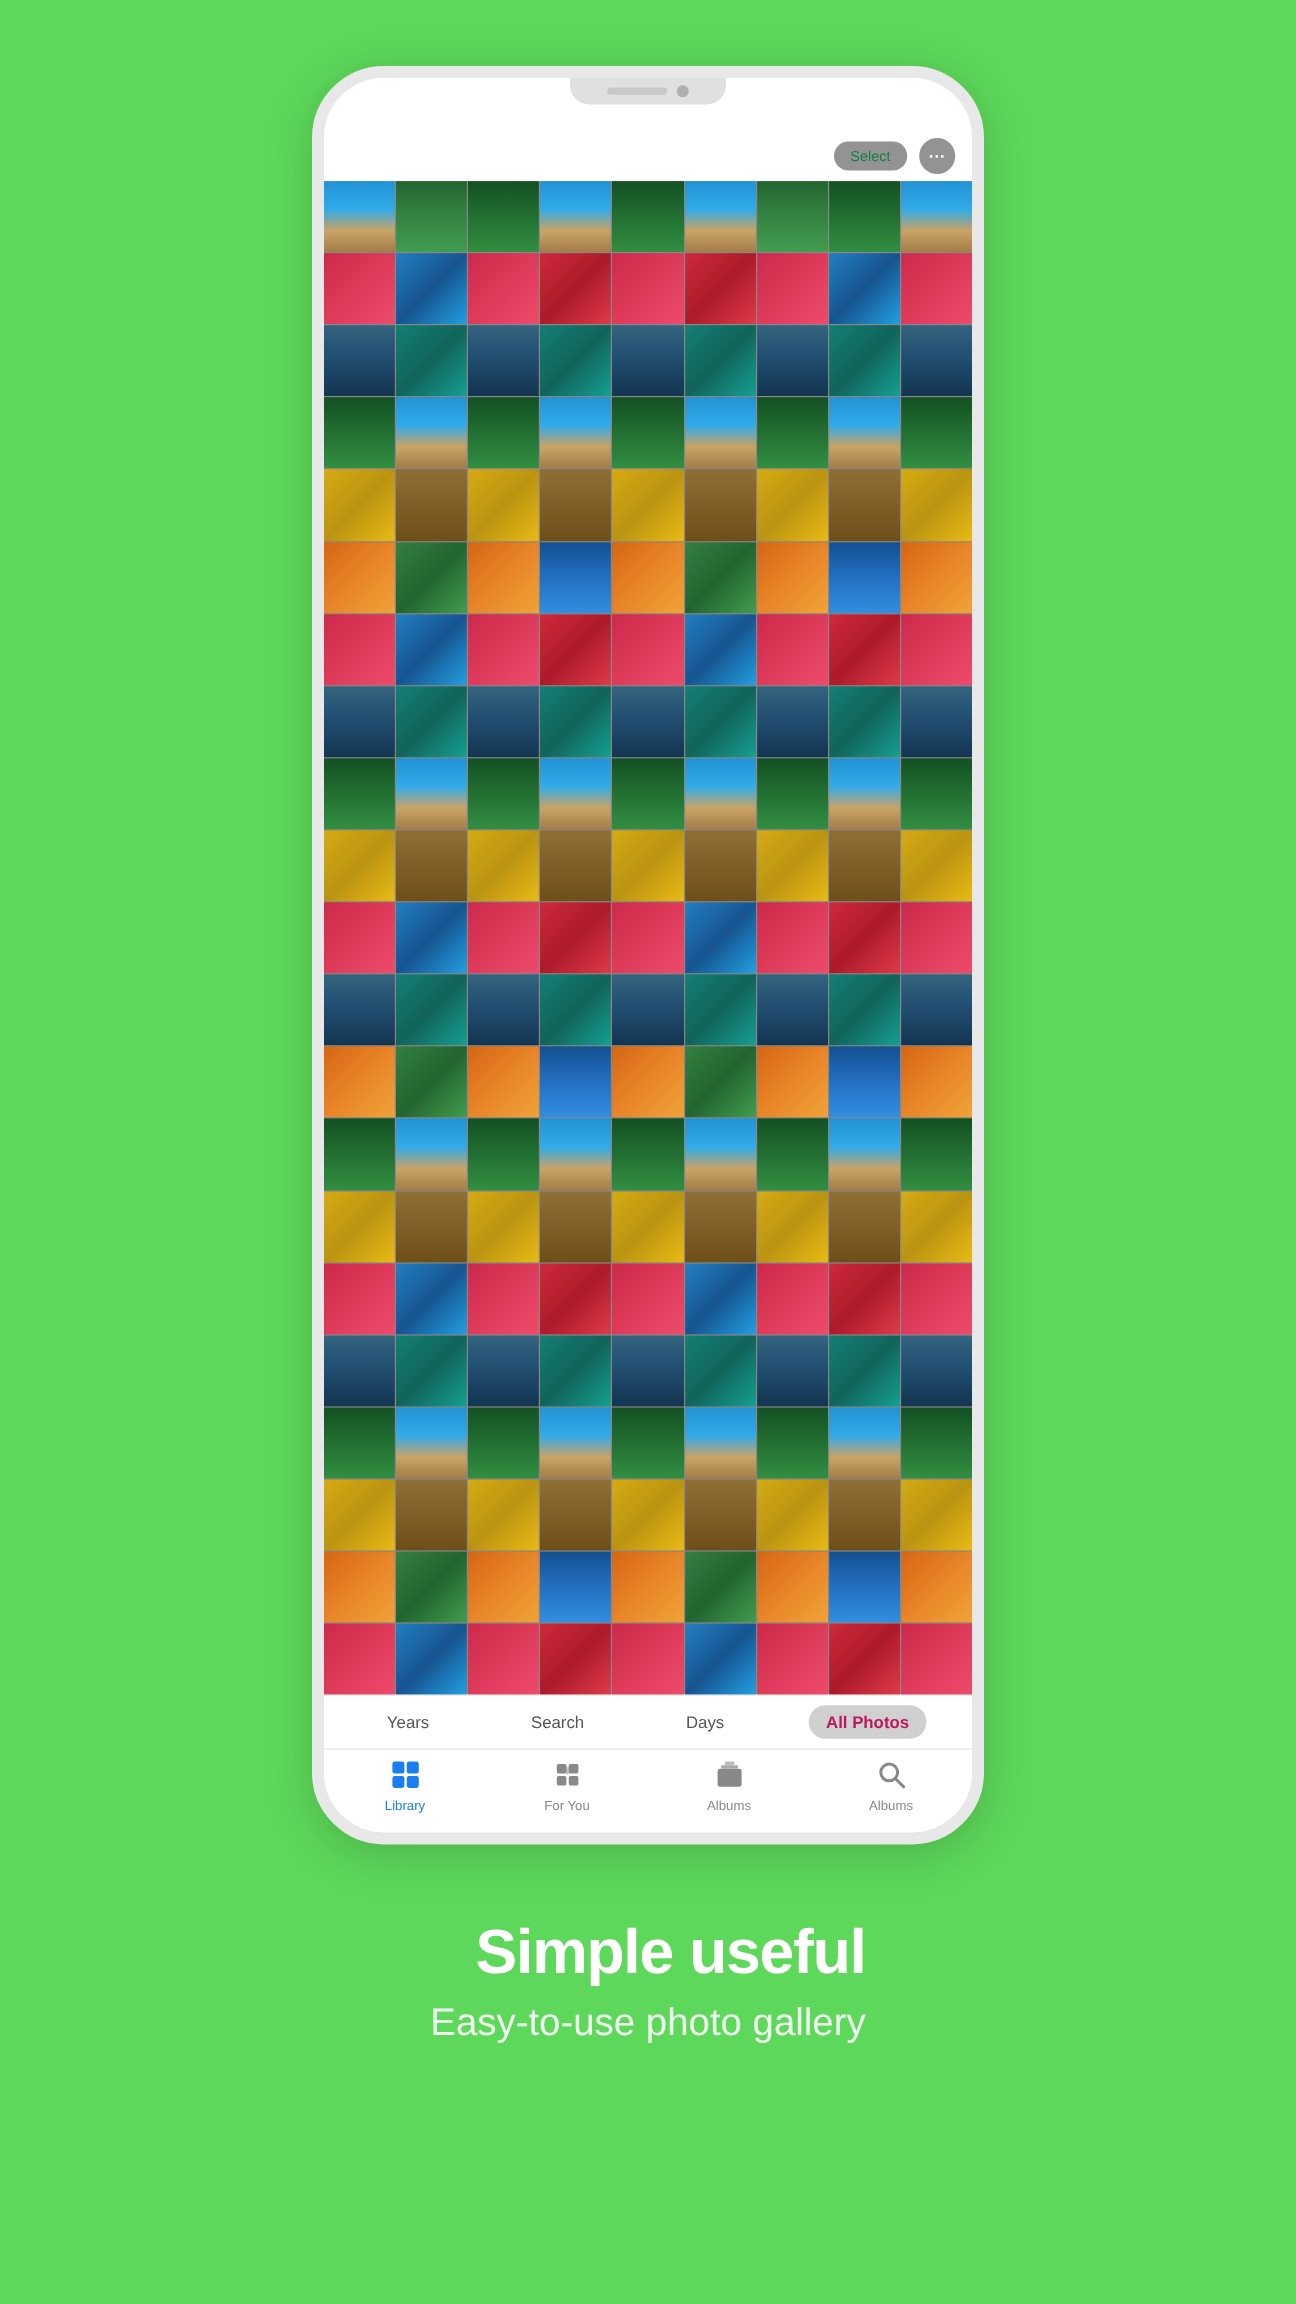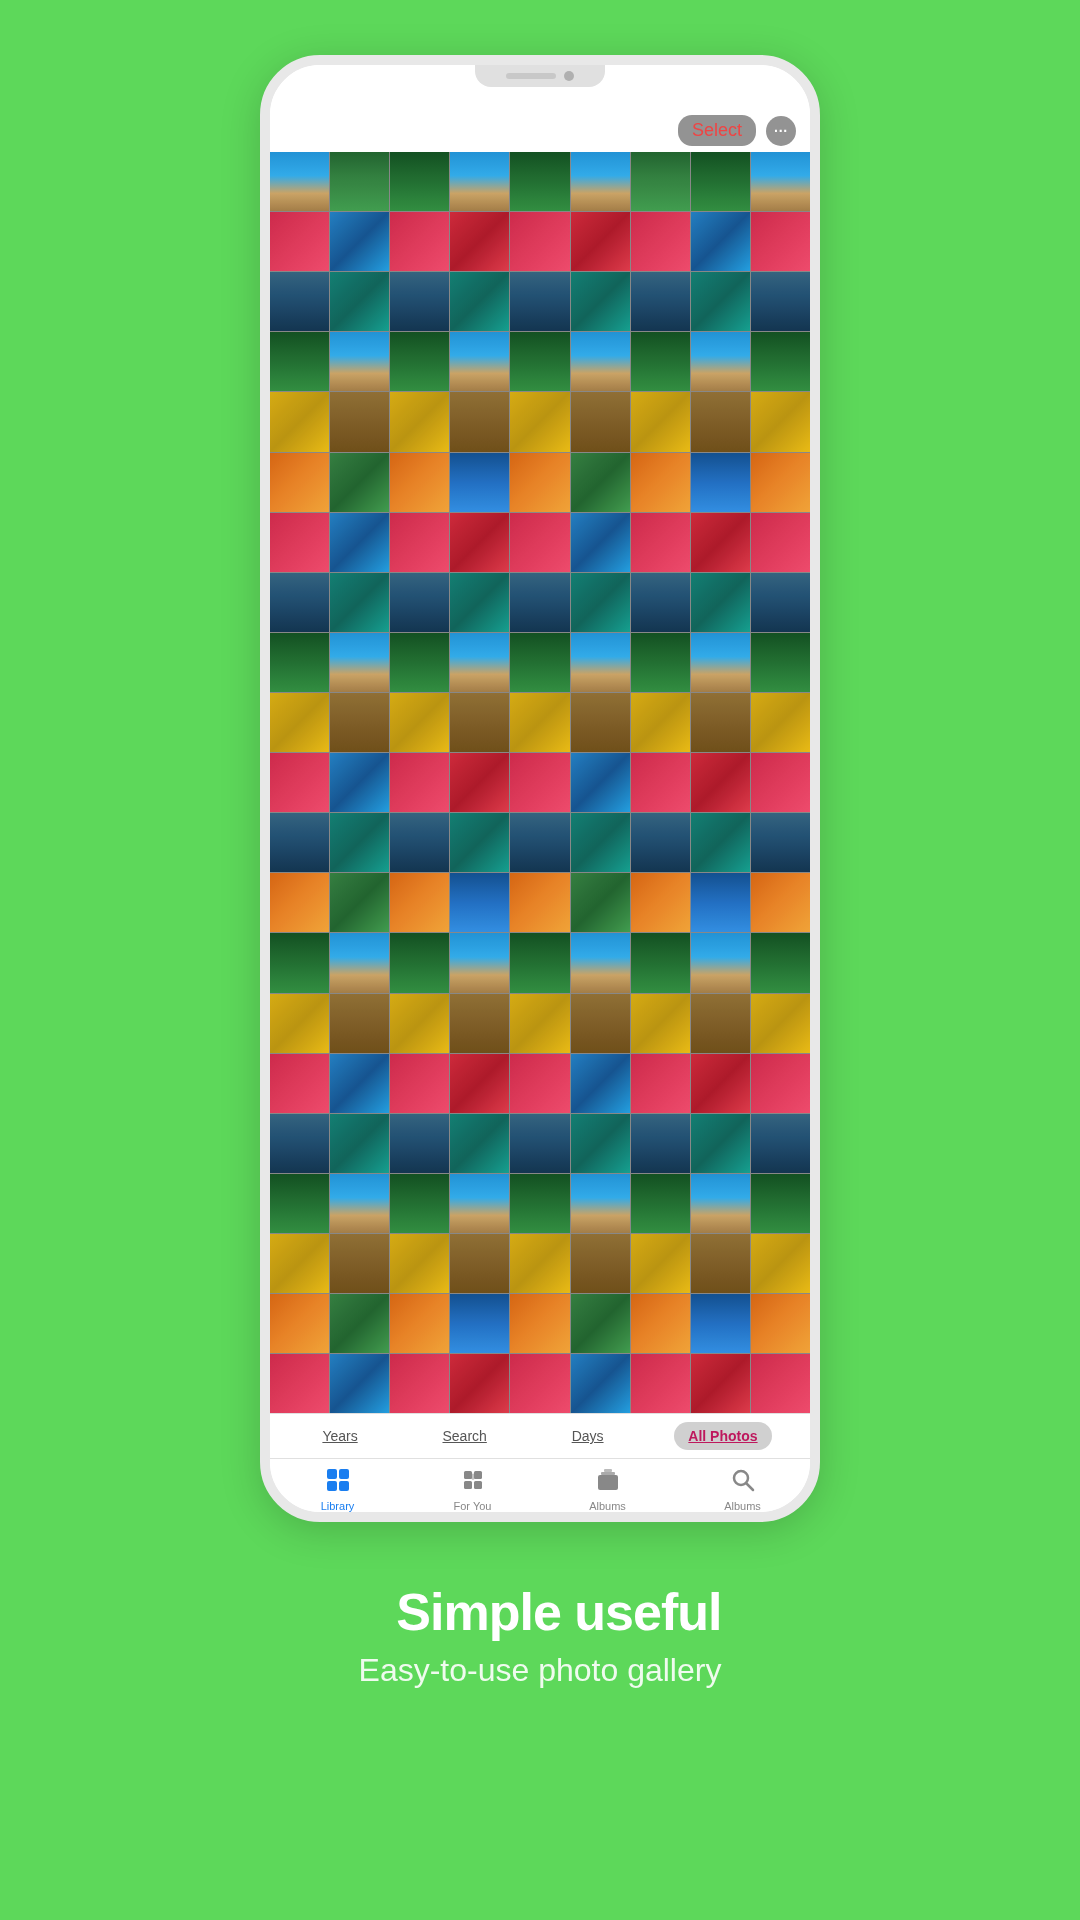--- a/index.html
+++ b/index.html
@@ -91,25 +91,25 @@
       width: 100%;
       background: rgba(255,255,255,0.95);
       display: flex;
       align-items: center;
       justify-content: flex-end;
       padding: 6px 14px;
       gap: 10px;
     }
     .select-btn {
       background: rgba(120,120,120,0.8);
-      color: #ef4444;
+      color: #15803d;
       border: none;
       border-radius: 14px;
       padding: 5px 14px;
-      font-size: 18px;
+      font-size: 12px;
       font-weight: 500;
       cursor: pointer;
     }
     .more-btn {
       background: rgba(120,120,120,0.8);
       color: #fff;
       border: none;
       border-radius: 50%;
       width: 30px;
       height: 30px;
@@ -170,36 +170,35 @@
     }
     .filter-tab {
       padding: 6px 14px;
       border-radius: 16px;
       font-size: 14px;
       color: #555;
       cursor: pointer;
       font-weight: 400;
       background: transparent;
       border: none;
-      text-decoration: underline;
     }
     .filter-tab.active {
       background: #d0d0d0;
       color: #be185d;
       font-weight: 600;
     }
 
     
     .bottom-nav {
       width: 100%;
       background: rgba(255,255,255,0.97);
       display: flex;
       align-items: center;
       justify-content: flex-start;
-      padding: 8px 0 0 0;
+      padding: 8px 0 16px 0;
       border-top: 0.5px solid #e0e0e0;
     }
     .nav-item {
       display: flex;
       flex-direction: column;
       align-items: center;
       gap: 3px;
       cursor: pointer;
       flex: 1;
     }

